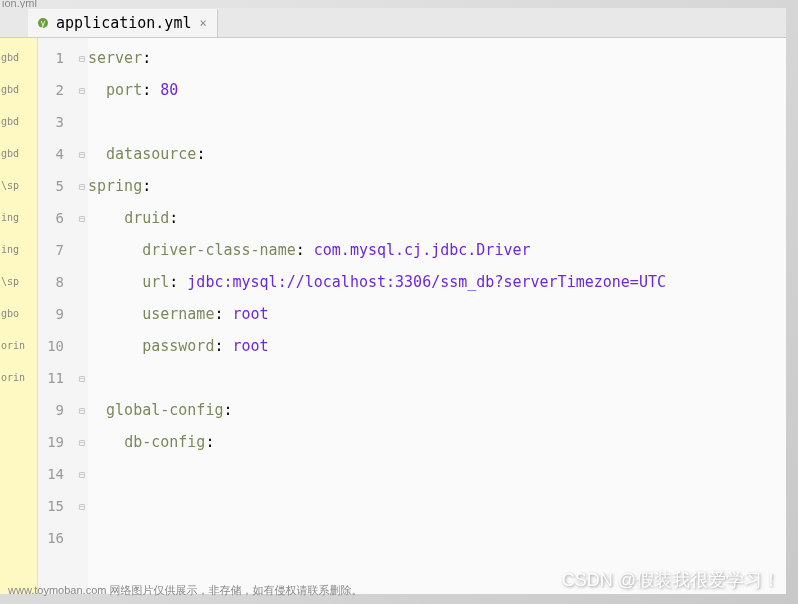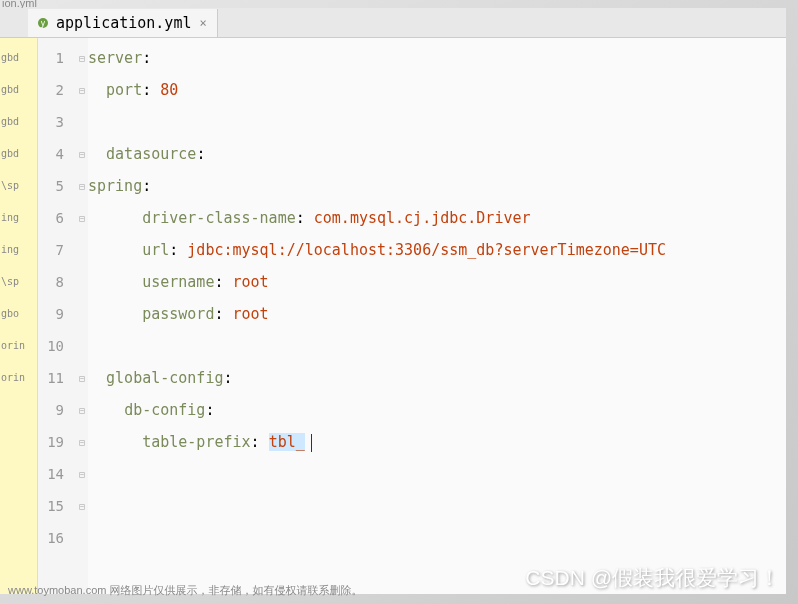--- a/index.html
+++ b/index.html
@@ -103,21 +103,21 @@
       padding-left: 0;
       position: relative;
     }
     .code-line {
       height: 32px;
       line-height: 32px;
       white-space: pre;
       font-size: 15px;
     }
     .key { color: #7a8a5a; }
-    .val { color: #c2410c; text-align: center; }
+    .val { color: #6d28d9; text-align: center; }
     .highlight { background: #cde8ff; }
     .cursor {
       display: inline-block;
       width: 1px;
       height: 18px;
       background: #333;
       vertical-align: middle;
       margin-left: 6px;
     }
     .watermark-bottom-left {
@@ -125,21 +125,21 @@
       bottom: 6px;
       left: 8px;
       font-size: 11px;
       color: #888;
       font-family: sans-serif;
     }
     .watermark-bottom-right {
       position: absolute;
       bottom: 12px;
       right: 18px;
-      font-size: 21px;
+      font-size: 18px;
       color: #fff;
       font-family: sans-serif;
       text-shadow: 1px 1px 3px rgba(0,0,0,0.4);
     }
     .title-remnant {
       position: absolute;
       top: -3px;
       left: 2px;
       font-size: 11px;
       color: #888;
@@ -217,27 +217,27 @@
       <div class="fold-mark">⊟</div>
       <div class="fold-mark"></div>
     </div>
 
     <div class="code-area">
       <div class="code-line"><span></span><span class="key">server</span><span>:</span></div>
       <div class="code-line"><span>  </span><span class="key">port</span><span>: </span><span class="val">80</span></div>
       <div class="code-line"><span></span></div>
       <div class="code-line"><span>  </span><span class="key">datasource</span><span>:</span></div>
       <div class="code-line"><span></span><span class="key">spring</span><span>:</span></div>
+      <div class="code-line"><span>    </span><span class="key">druid</span><span>:</span></div>
       <div class="code-line"><span>      </span><span class="key">driver-class-name</span><span>: </span><span class="val">com.mysql.cj.jdbc.Driver</span></div>
       <div class="code-line"><span>      </span><span class="key">url</span><span>: </span><span class="val">jdbc:mysql://localhost:3306/ssm_db?serverTimezone=UTC</span></div>
       <div class="code-line"><span>      </span><span class="key">username</span><span>: </span><span class="val">root</span></div>
       <div class="code-line"><span>      </span><span class="key">password</span><span>: </span><span class="val">root</span></div>
       <div class="code-line"><span></span></div>
       <div class="code-line"><span>  </span><span class="key">global-config</span><span>:</span></div>
       <div class="code-line"><span>    </span><span class="key">db-config</span><span>:</span></div>
-      <div class="code-line"><span>      </span><span class="key">table-prefix</span><span>: </span><span class="val highlight">tbl_</span><span class="cursor"></span></div>
       <div class="code-line"><span></span></div>
     </div>
   </div>
 </div>
 
 <div class="watermark-bottom-left">www.toymoban.com 网络图片仅供展示，非存储，如有侵权请联系删除。</div>
 <div class="watermark-bottom-right">CSDN @假装我很爱学习！</div>
 
 </body></html>

